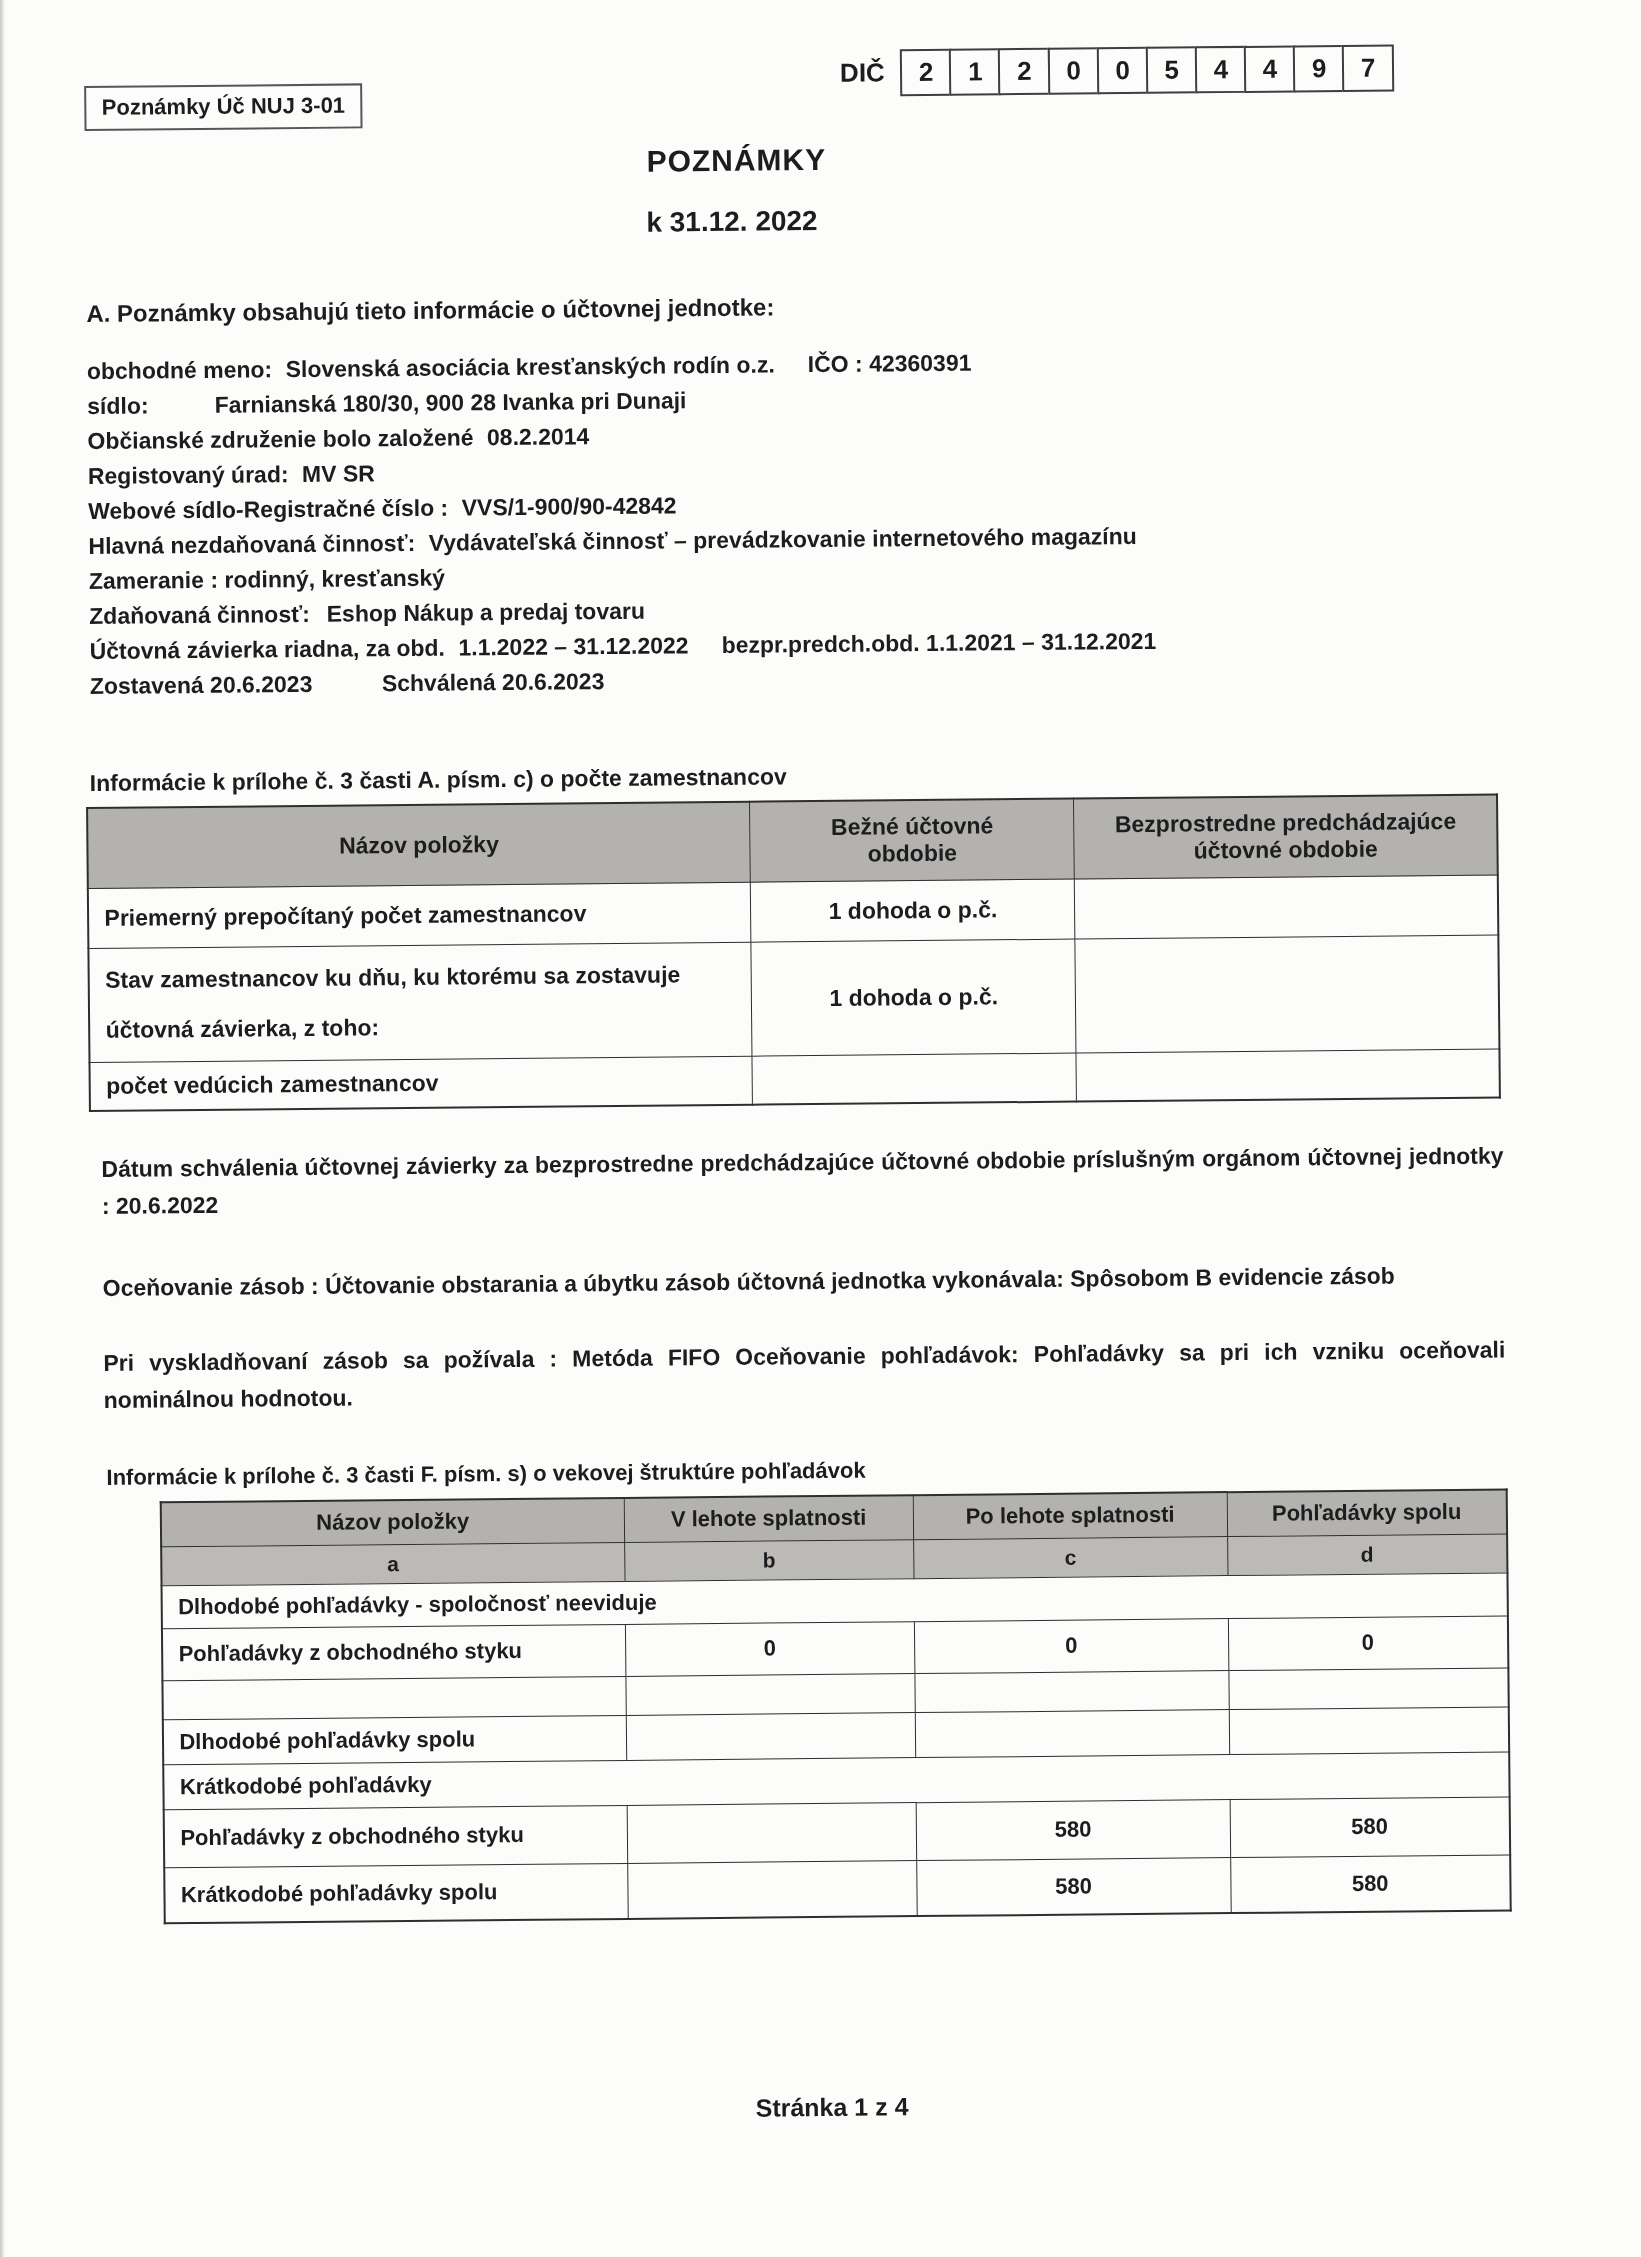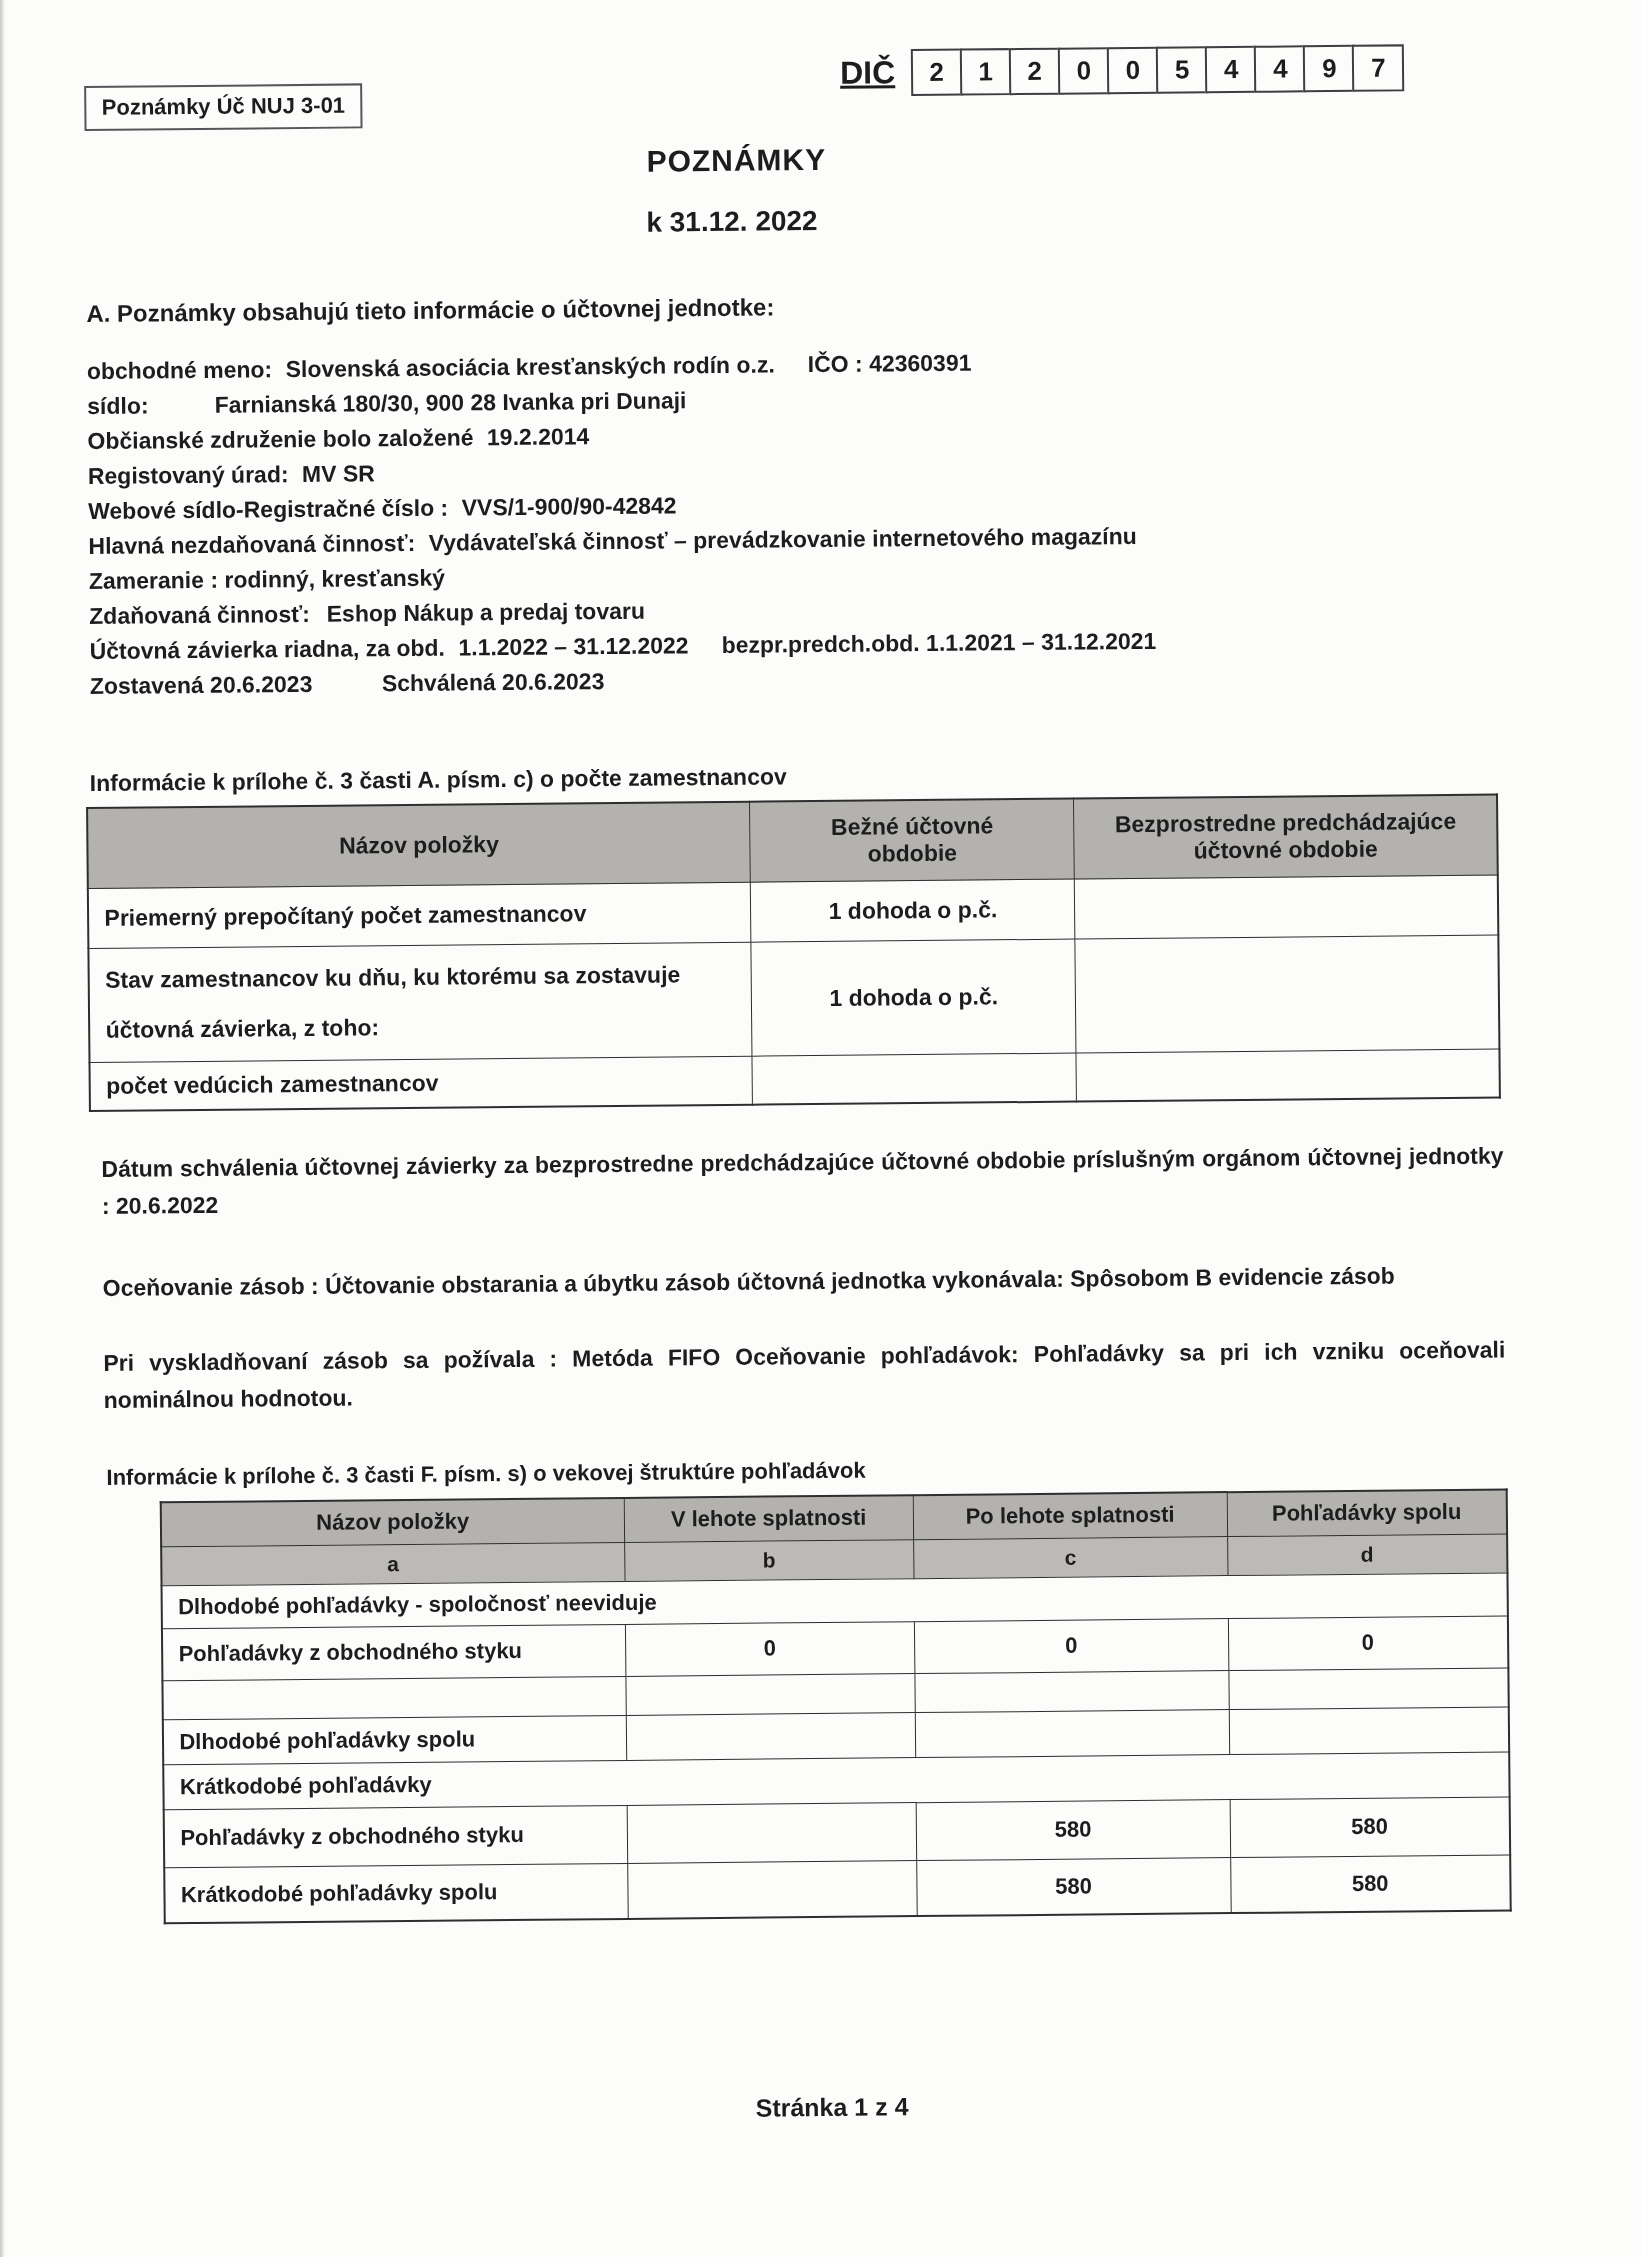--- a/index.html
+++ b/index.html
@@ -10,21 +10,21 @@
     font-family:"Liberation Sans","DejaVu Sans",sans-serif; font-weight:700;
   }
   .scan-edge { position:absolute; left:0; top:0; bottom:0; width:4.8px;
     background:linear-gradient(to right, rgba(70,70,70,.30), rgba(70,70,70,0)); z-index:5; }
   .scan-content { position:absolute; inset:0; transform:rotate(-0.55deg); transform-origin:50% 40%; }
 
   
   .form-code-box { position:absolute; left:92px; top:79px; border:2.9px solid #56565a;
     padding:6.8px 15.4px 8.7px; font-size:22px; white-space:nowrap; }
   .dic-area { position:absolute; left:848px; top:50px; display:flex; align-items:center; gap:15.4px; }
-  .dic-label { font-size:32px;text-decoration:underline; }
+  .dic-label { font-size:26px; }
   .dic-boxes { display:flex; }
   .dic-cell { width:52px; height:47px; border:2.9px solid #3e3e42; margin-left:-2.9px;
     display:flex; align-items:center; justify-content:center; font-size:26px; background:#fcfcfa; }
   .dic-cell:first-child { margin-left:0; }
 
   
   .doc-title { position:absolute; top:143px; left:0; right:154px; text-align:center;
     font-size:30px; letter-spacing:1px; }
   .doc-subtitle { position:absolute; top:205px; left:0; right:164px; text-align:center; font-size:28px; }
 
@@ -120,21 +120,21 @@
           <span class="val">Slovenská asociácia kresťanských rodín  o.z.</span>
           <span class="extra">IČO :  42360391</span>
         </div>
         <div class="info-line">
           <span class="lbl">sídlo:</span>
           <span class="val">Farnianská 180/30,  900 28 Ivanka pri Dunaji</span>
           <span class="extra"></span>
         </div>
         <div class="info-line">
           <span class="lbl">Občianské združenie bolo založené</span>
-          <span class="val">19.2.2014</span>
+          <span class="val">08.2.2014</span>
           <span class="extra"></span>
         </div>
         <div class="info-line">
           <span class="lbl">Registovaný úrad:</span>
           <span class="val">MV SR</span>
           <span class="extra"></span>
         </div>
         <div class="info-line">
           <span class="lbl">Webové sídlo-Registračné číslo :</span>
           <span class="val">VVS/1-900/90-42842</span>

